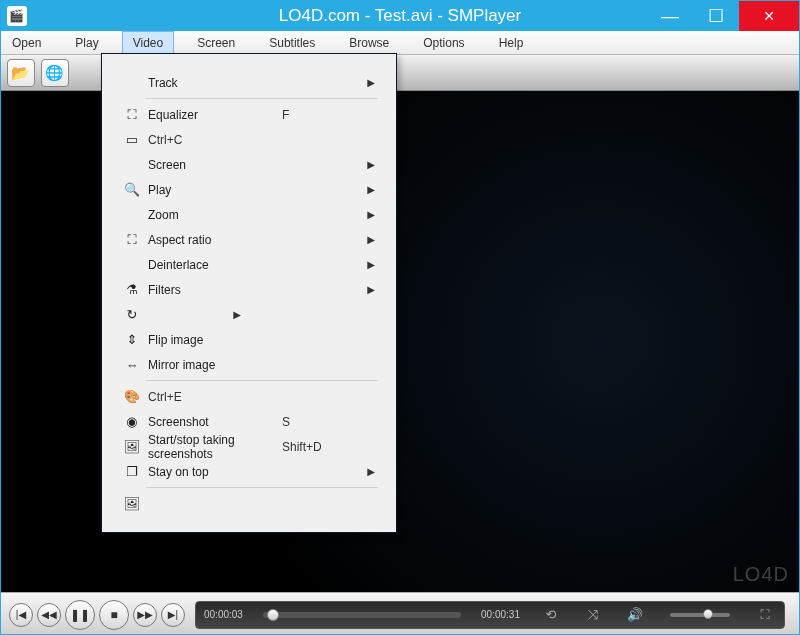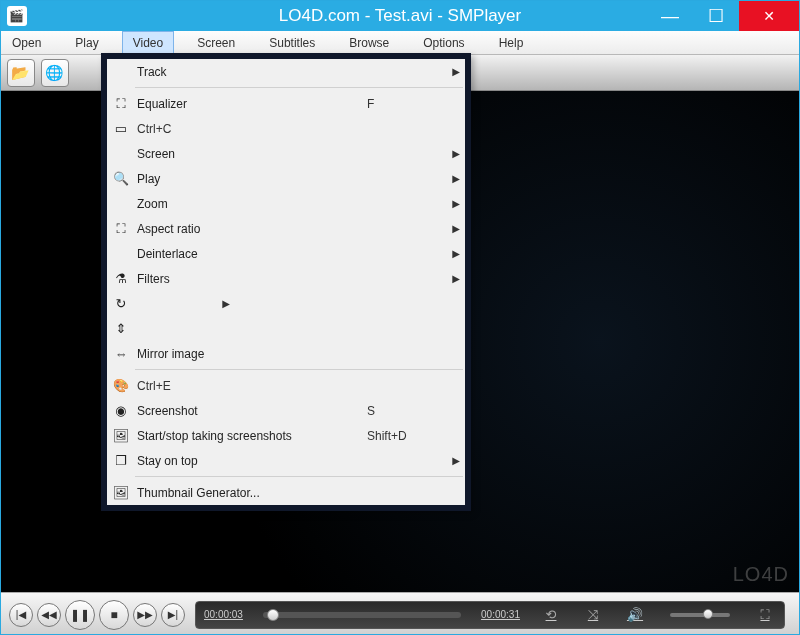--- a/index.html
+++ b/index.html
@@ -20,28 +20,28 @@
   .toolbar { height:36px; background: linear-gradient(#f2f2f2,#b5b5b5); border-bottom:1px solid #888; display:flex; align-items:center; padding:0 6px; gap:6px; }
   .tb-btn { width:28px; height:28px; border:1px solid #888; border-radius:4px; background:linear-gradient(#fff,#e8e8e8); display:flex; align-items:center; justify-content:center; cursor:pointer; font-size:15px; }
   
   .video { position:relative; background:#000; height: calc(100% - 30px - 22px - 36px - 44px); }
   .video .overlay { position:absolute; inset:0; background:radial-gradient(circle at 75% 50%, #0b1520 0%, #000 60%); opacity:0.9; }
   .watermark { position:absolute; right:10px; bottom:6px; color:#666; font-size:20px; letter-spacing:1px; opacity:0.6; font-weight:300;margin-top:32px; }
   
   .controls { height:44px; background: linear-gradient(#f6f6f6,#cfcfcf); border-top:1px solid #aaa; display:flex; align-items:center; padding:0 8px; gap:4px; }
   .circlebtn { width:24px; height:24px; border-radius:50%; border:1px solid #777; background:linear-gradient(#fff,#d8d8d8); display:flex; align-items:center; justify-content:center; cursor:pointer; font-size:10px; color:#333; }
   .circlebtn.big { width:30px; height:30px; font-size:12px; }
-  .seekarea { flex:1; display:flex; align-items:center; background:linear-gradient(#2a2a2a,#444); border:1px solid #555; border-radius:4px; height:28px; margin:0 6px; padding:0 8px; color:#ccc; font-size:10px; gap:20px;text-decoration:underline; }
+  .seekarea { flex:1; display:flex; align-items:center; background:linear-gradient(#2a2a2a,#444); border:1px solid #555; border-radius:4px; height:28px; margin:0 6px; padding:0 8px; color:#ccc; font-size:10px; gap:20px; }
   .seekbar { flex:1; height:6px; background:#555; border-radius:3px; position:relative; }
   .seekbar .knob { position:absolute; left:2%; top:-3px; width:12px; height:12px; border-radius:50%; background:linear-gradient(#fff,#ccc); border:1px solid #888; }
   .rt-btn { width:22px; height:22px; display:flex; align-items:center; justify-content:center; color:#aaa; font-size:13px; cursor:pointer; }
   .volbar { width:60px; height:4px; background:#777; border-radius:2px; position:relative; margin:0 4px; }
   .volbar .vknob { position:absolute; left:55%; top:-4px; width:10px; height:10px; border-radius:50%; background:linear-gradient(#fff,#ccc); border:1px solid #888; }
   
-  .dropdown { position:absolute; left:100px; top:52px; width:370px; background:#f0f0f0; border:6px solid #0f172a; box-shadow:3px 3px 6px rgba(0,0,0,0.25); font-size:12px; color:#222; padding:0; }
+  .dropdown { position:absolute; left:100px; top:52px; width:296px; background:#f0f0f0; border:1px solid #0f172a; box-shadow:3px 3px 6px rgba(0,0,0,0.25); font-size:12px; color:#222; padding:16px; }
   .dd-row { display:flex; align-items:center; height:25px; position:relative; padding-left:30px; cursor:default; }
   .dd-row .ic { position:absolute; left:4px; width:20px; text-align:center; font-size:13px; }
   .dd-row .lbl { flex:1; }
   .dd-row .accel { width:80px; text-align:left; color:#333; }
   .dd-row .arrow { width:18px; text-align:center; color:#333; font-size:10px; }
   .dd-sep { height:1px; background:#d0d0d0; margin:3px 2px 3px 28px; }
 </style>
 </head>
 <body>
 
@@ -154,20 +154,21 @@
       <span class="accel"></span>
       <span class="arrow">▶</span>
     </div>
     <div class="dd-row">
       <span class="ic">↻</span>
       <span class="accel"></span>
       <span class="arrow">▶</span>
     </div>
     <div class="dd-row">
       <span class="ic">⇕</span>
+      <span class="lbl">Flip image</span>
       <span class="accel"></span>
       <span class="arrow"></span>
     </div>
     <div class="dd-row">
       <span class="ic">⇔</span>
       <span class="lbl">Mirror image</span>
       <span class="accel"></span>
       <span class="arrow"></span>
     </div>
     <div class="dd-sep"></div>
@@ -190,17 +191,16 @@
     </div>
     <div class="dd-row">
       <span class="ic">❐</span>
       <span class="lbl">Stay on top</span>
       <span class="accel"></span>
       <span class="arrow">▶</span>
     </div>
     <div class="dd-sep"></div>
     <div class="dd-row">
       <span class="ic">🖼</span>
-      <span class="lbl">Thumbnail Generator...</span>
       <span class="accel"></span>
       <span class="arrow"></span>
     </div>
   </div>
 
 </body></html>

